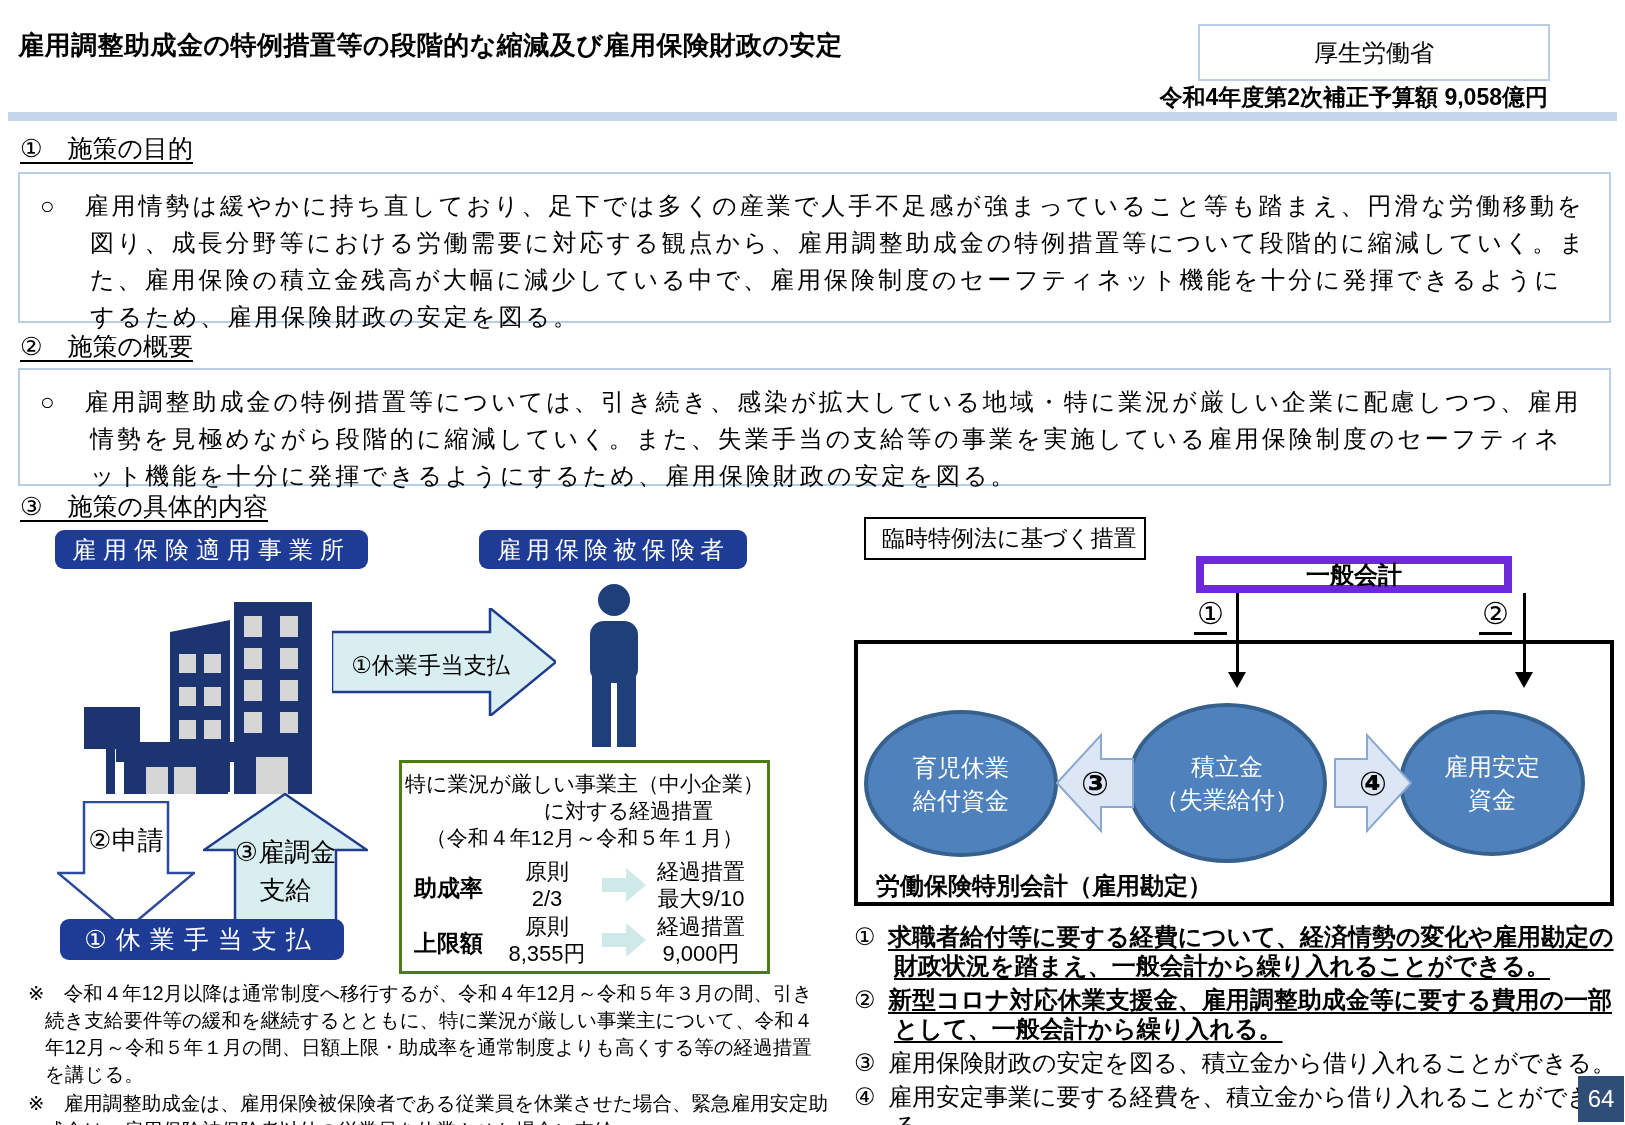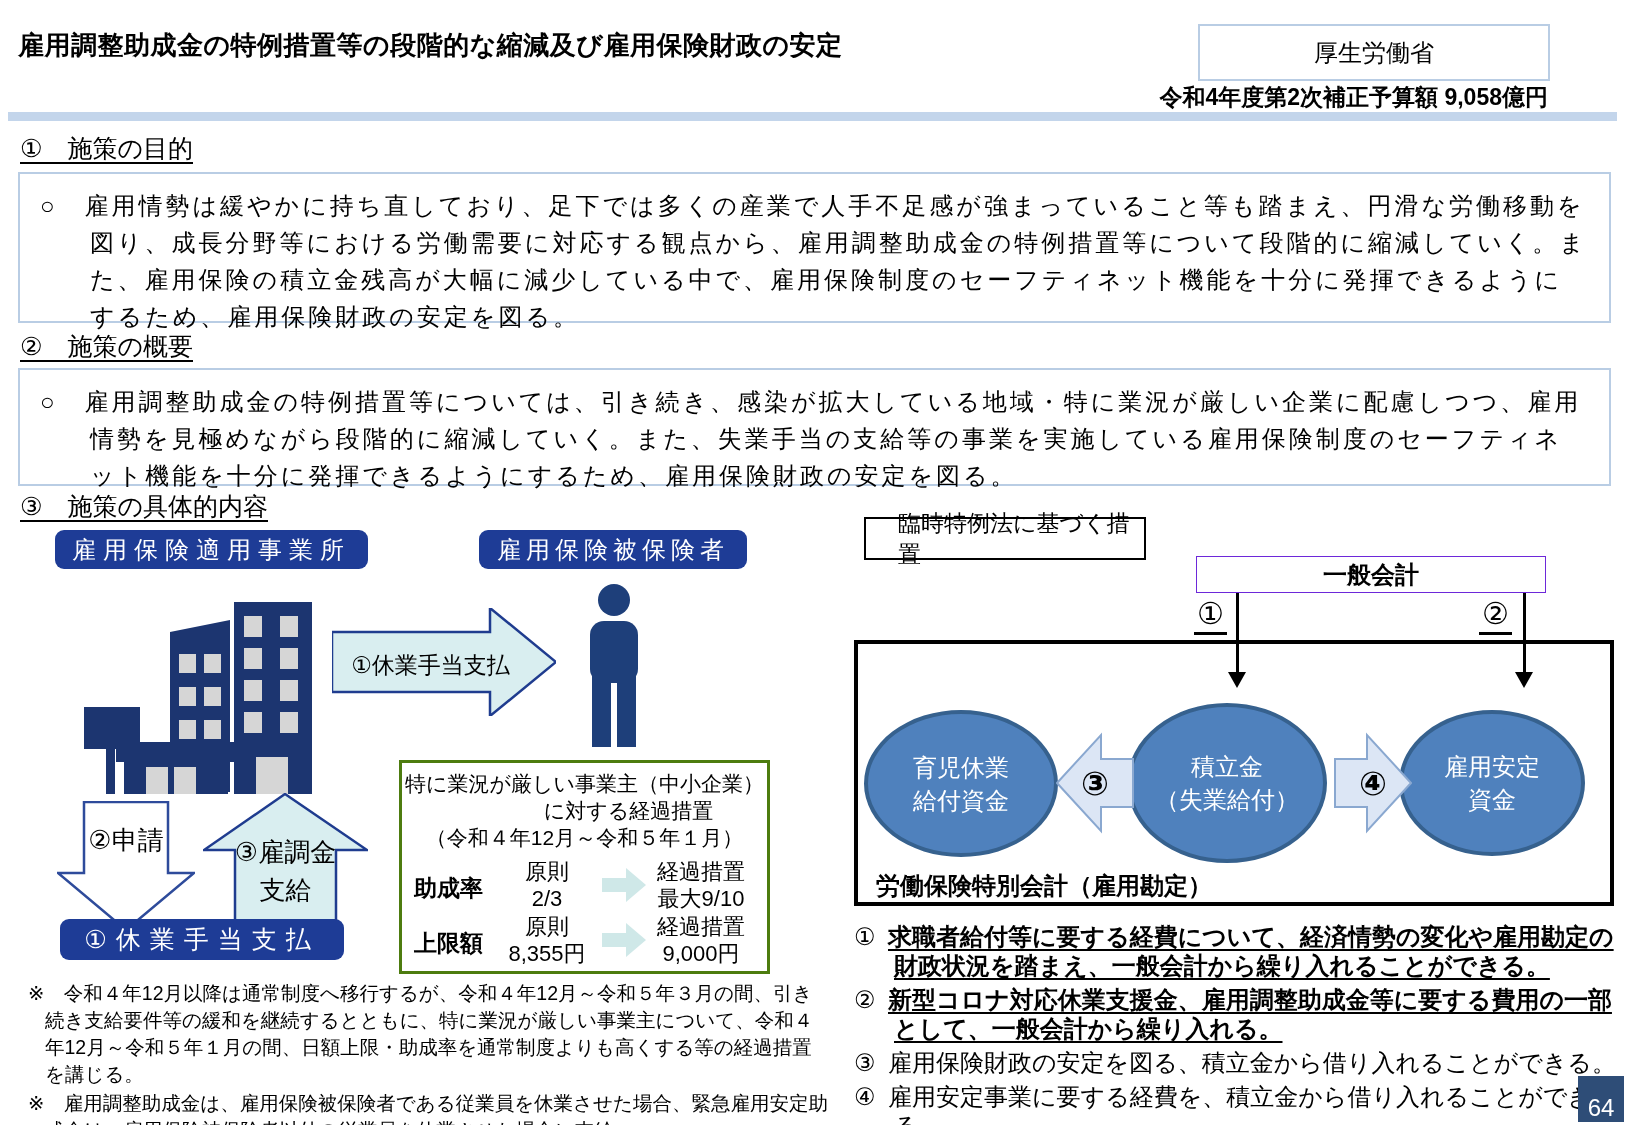--- a/index.html
+++ b/index.html
@@ -25,39 +25,39 @@
   
   .measure-box{left:399px;top:760px;width:365px;height:208px;border:3px solid #4d7c0f;background:#fff;}
   .measure-title{position:absolute;width:100%;text-align:center;font-size:21px;line-height:27px;}
   .m-label{position:absolute;font-size:23px;font-weight:bold;}
   .m-col{position:absolute;text-align:center;font-size:22px;line-height:27px;}
   
   .notes{left:28px;top:980px;width:800px;font-size:19.5px;line-height:27px;}
   .notes p{margin:0 0 2px 0;padding-left:17px;text-indent:-17px;}
   
   .law-box{left:864px;top:517px;width:282px;height:43px;border:2px solid #000;
-        display:flex;align-items:center;font-size:23px;padding-left:32px;box-sizing:border-box;}
-  .ga-box{left:1196px;top:556px;width:350px;height:37px;border:1px solid #6d28d9;
+        display:flex;align-items:center;font-size:23px;padding-left:16px;box-sizing:border-box;}
+  .ga-box{left:1196px;top:556px;width:316px;height:37px;border:8px solid #6d28d9;
         display:flex;align-items:center;justify-content:center;font-size:24px;font-weight:bold;box-sizing:border-box;}
   .circ-num{font-size:30px;border-bottom:3px solid #000;padding:0 3px 1px 3px;}
   .vline{width:3px;background:#000;}
   .vhead{width:0;height:0;border-left:9px solid transparent;border-right:9px solid transparent;border-top:16px solid #000;}
   .big-box{left:854px;top:640px;width:760px;height:266px;border:4px solid #000;box-sizing:border-box;}
   .fund{border-radius:50%;background:#4f81bd;border:4px solid #36618e;box-sizing:border-box;
         display:flex;flex-direction:column;align-items:center;justify-content:center;
         color:#fff;font-size:24px;line-height:33px;text-align:center;}
   .blk-num{position:absolute;width:100%;text-align:center;font-size:33px;font-weight:bold;}
   .special-label{left:876px;top:870px;font-size:24px;font-weight:bold;}
   
   .points{left:854px;top:922px;width:766px;font-size:24px;line-height:29px;}
   .points .pt{margin:0 0 5px 0;padding-left:40px;text-indent:-40px;}
   .points .num{display:inline-block;text-indent:0;width:34px;}
   .points .emph .txt{font-weight:bold;text-decoration:underline;text-underline-offset:4px;}
   .page-badge{left:1578px;top:1076px;width:46px;height:46px;background:#2e4d77;color:#fff;
-        display:flex;align-items:flex-end;justify-content:center;font-size:24px;}
+        display:flex;align-items:center;justify-content:center;font-size:24px;}
 </style>
 </head>
 <body>
 
 <div id="page">
 
   <div class="abs doc-title">雇用調整助成金の特例措置等の段階的な縮減及び雇用保険財政の安定</div>
   <div class="abs ministry-box">
     <span>厚生労働省</span>
   </div>

